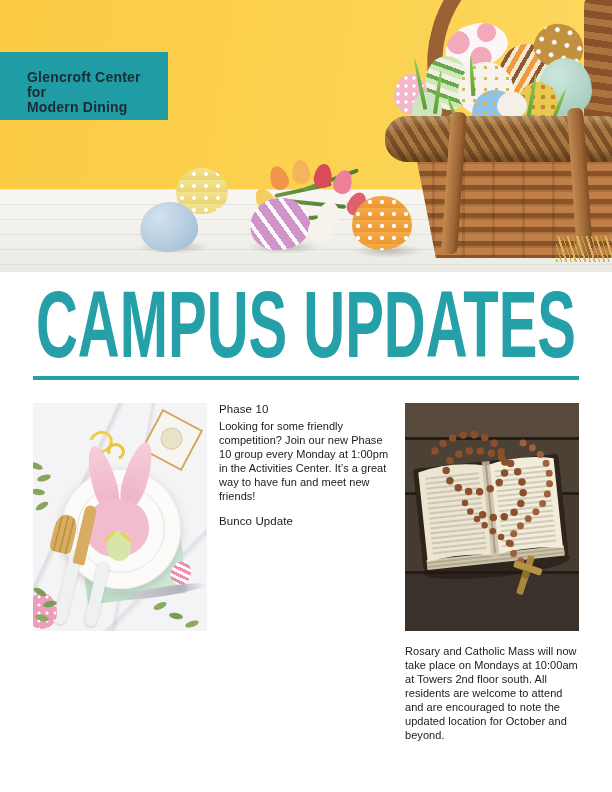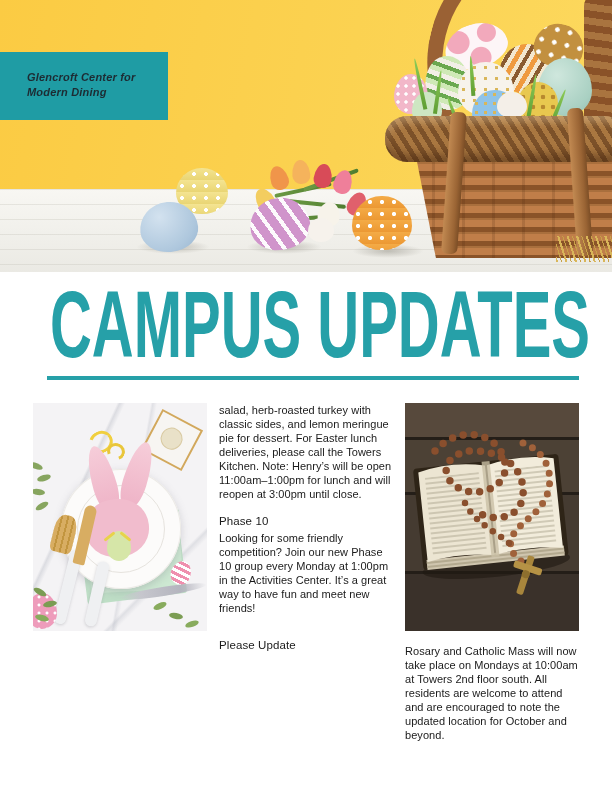--- a/index.html
+++ b/index.html
@@ -38,24 +38,24 @@
       background:linear-gradient(90deg,#c28a52,#9a6434 70%,#7c4e26);z-index:6;}
   .straw{position:absolute;left:556px;top:236px;width:62px;height:26px;z-index:7;
       background:repeating-linear-gradient(72deg,#d9b659 0 2px,transparent 2px 5px,#c8a148 5px 6px,transparent 6px 9px);}
   
   .fsh{position:absolute;height:14px;border-radius:50%;z-index:8;
       background:radial-gradient(ellipse at center,rgba(125,122,110,.42),rgba(125,122,110,0) 70%);}
   .fegg{position:absolute;border-radius:50% 50% 50% 50%/56% 56% 46% 46%;z-index:9;}
   
   .badge{position:absolute;left:0;top:52px;width:168px;height:68px;background:#1f9ca4;z-index:10;
       box-sizing:border-box;padding:18px 10px 0 27px;}
-  .badge div{font-size:11px;line-height:15px;font-weight:600;font-style:italic;color:#1d2b33;letter-spacing:.2px;}
-
-  
-  .masthead{margin:14px 33px 0 47px;}
+  .badge div{font-size:14px;line-height:15px;font-weight:600;color:#1d2b33;letter-spacing:.2px;}
+
+  
+  .masthead{margin:14px 33px 0 33px;}
   .masthead svg{display:block;}
   .rule{height:4px;background:#26a0a8;margin-top:10px;}
 
   
   .cols{display:flex;gap:12px;margin:23px 33px 0 33px;}
   .col{width:174px;flex:0 0 174px;}
   h3{margin:0 0 2px 0;font-size:11.5px;line-height:13.5px;font-weight:normal;letter-spacing:.1px;}
   .col p{margin:0 0 12px 0;font-size:11px;line-height:14px;letter-spacing:.05px;}
   .photo{position:relative;width:174px;height:228px;overflow:hidden;margin-bottom:13px;}
 
@@ -216,24 +216,23 @@
         <div class="leaf" style="left:0px;top:186px;transform:rotate(30deg);background:#7b9c53;"></div>
         <div class="leaf" style="left:10px;top:198px;transform:rotate(-12deg);background:#7b9c53;"></div>
         <div class="leaf" style="left:2px;top:212px;transform:rotate(14deg);background:#88ab5d;"></div>
         <div class="leaf" style="left:120px;top:200px;transform:rotate(-24deg);background:#88ab5d;"></div>
         <div class="leaf" style="left:136px;top:210px;transform:rotate(10deg);background:#7b9c53;"></div>
         <div class="leaf" style="left:152px;top:218px;transform:rotate(-18deg);background:#88ab5d;"></div>
       </div>
     </div>
 
     <div class="col">
-      <p style="margin-bottom:14px;">salad, herb-roasted turkey with classic sides, and lemon meringue pie for dessert. For Easter lunch deliveries, please call the Towers Kitchen. Note: Henry’s will be open 11:00am–1:00pm for lunch and will reopen at 3:00pm until close.</p>
       <h3>Phase 10</h3>
-      <p style="margin-bottom:24px;">Looking for some friendly competition? Join our new Phase 10 group every Monday at 1:00pm in the Activities Center. It’s a great way to have fun and meet new friends!</p>
-      <h3>Please Update</h3>
+      <p style="margin-bottom:12px;">Looking for some friendly competition? Join our new Phase 10 group every Monday at 1:00pm in the Activities Center. It’s a great way to have fun and meet new friends!</p>
+      <h3>Bunco Update</h3>
     </div>
 
     <div class="col">
       <div class="photo p2">
         <svg width="174" height="228" viewBox="0 0 174 228">
           <defs>
             <pattern id="txtlines" width="6" height="5" patternUnits="userSpaceOnUse">
               <line x1="0" y1="4" x2="6" y2="4" stroke="#aaa28c" stroke-width="1.1"></line>
             </pattern>
           </defs>

